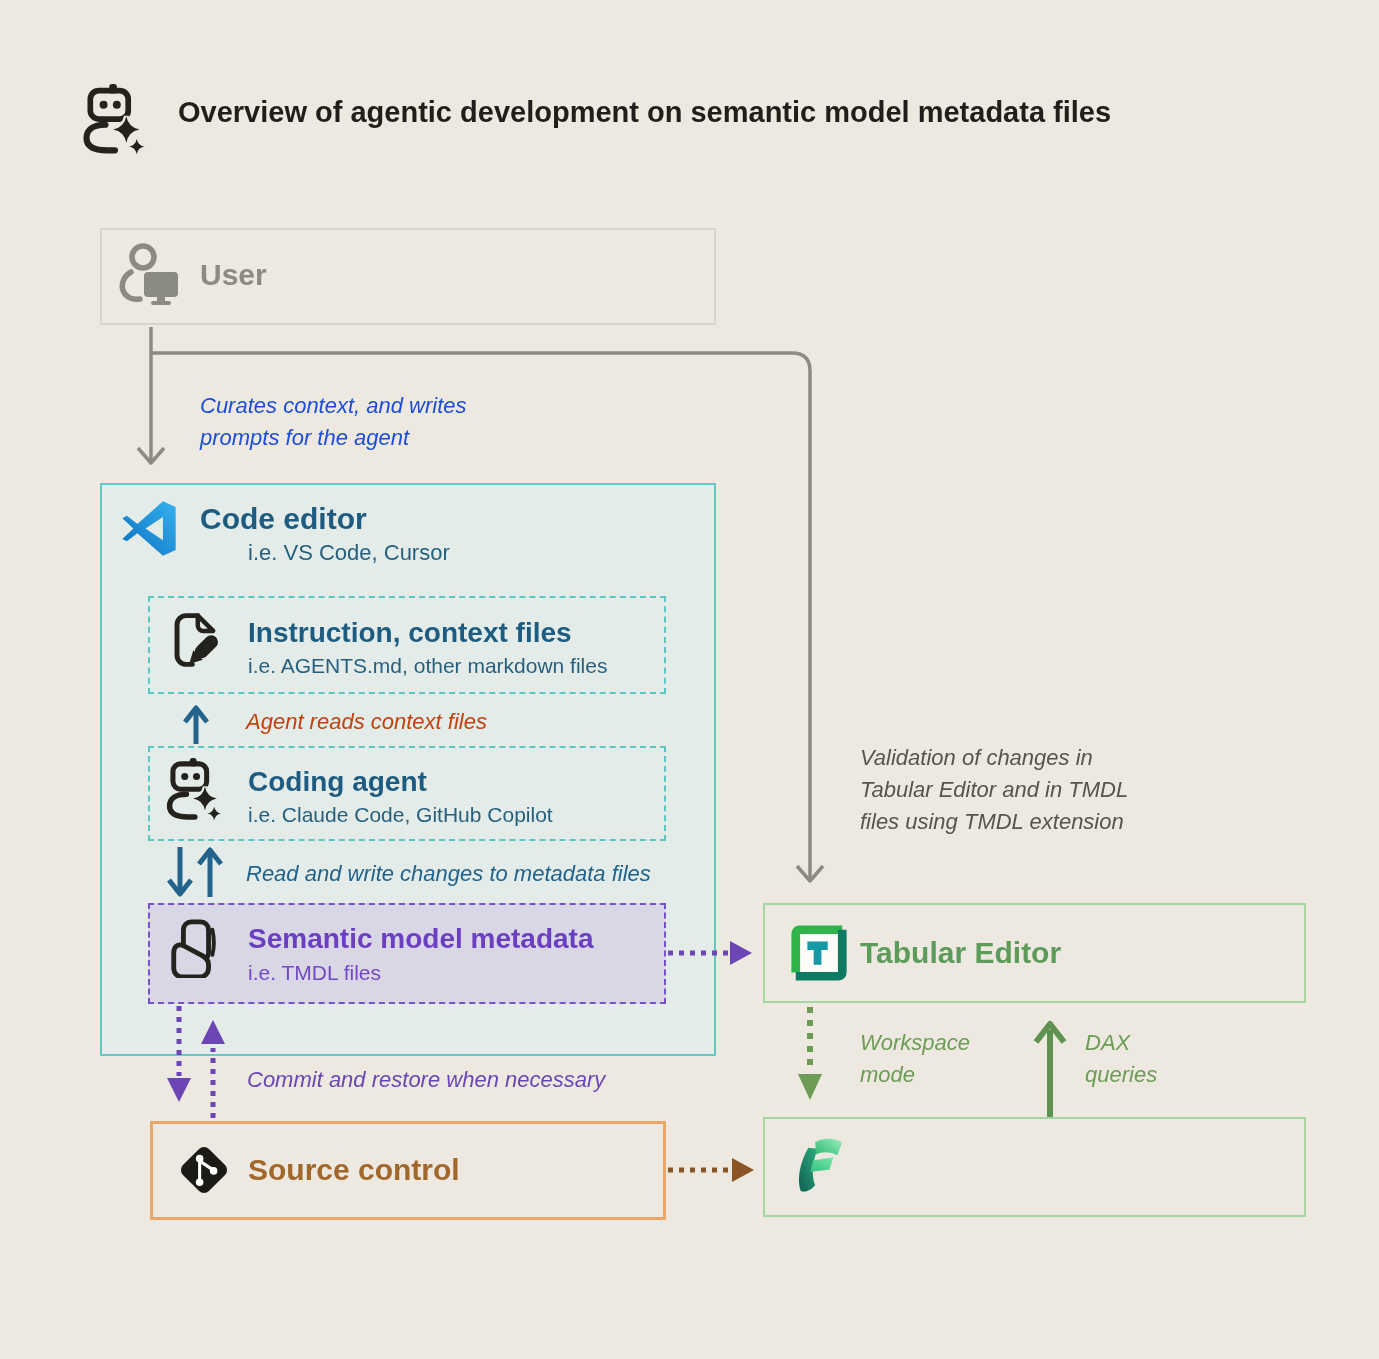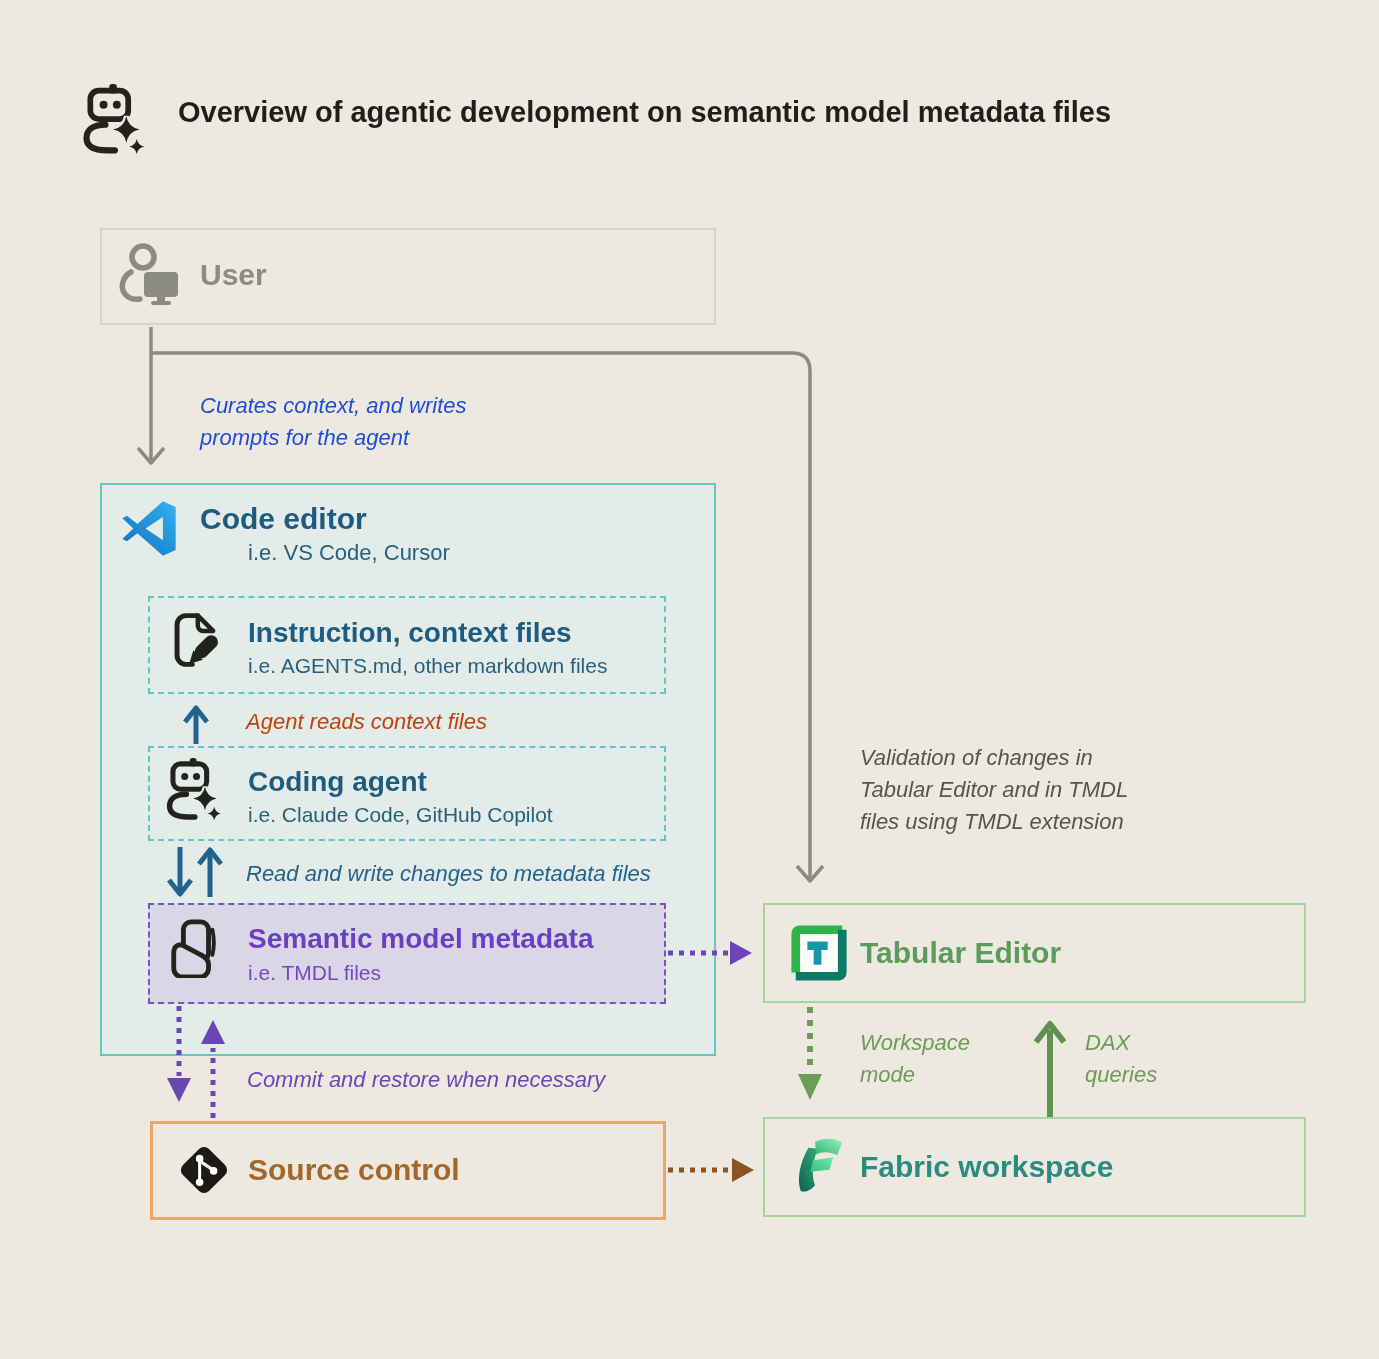--- a/index.html
+++ b/index.html
@@ -150,21 +150,20 @@
         <linearGradient id="fg3" x1="0" y1="1" x2="1" y2="0">
           <stop offset="0" stop-color="#35c07e"></stop>
             <stop offset="1" stop-color="#7ae8a8"></stop>
         </linearGradient>
       </defs>
       <path d="M17,12 C8,28 5,44 9,57 C14,59 20,56 24,51 C20,41 21,26 27,13 Z" fill="url(#fg1)"></path>
       <path d="M24,6 C34,1 46,2 52,7 L47,20 C40,16 31,16 25,19 Z" fill="url(#fg2)"></path>
       <path d="M22,25 L43,22 L39,35 L19,37 Z" fill="url(#fg3)"></path>
     </svg>
   </div>
-  <div class="abs node-title" style="left:860px;top:1150px;font-size:30px;color:#2c8b80;">Fabric workspace</div>
 
   <div class="abs ann" style="left:247px;top:1064px;color:#6b46b4;">Commit and restore when necessary</div>
 
   <div class="box" style="left:150px;top:1121px;width:516px;height:99px;border:3px solid #eaa768;"></div>
   <div class="abs" style="left:176px;top:1142px;">
     <svg width="56" height="56" viewBox="0 0 64 64">
       <rect x="11" y="11" width="42" height="42" rx="8" transform="rotate(45 32 32)" fill="#1b1a16"></rect>
       <g stroke="#ffffff" stroke-width="3.5" fill="#ffffff">
         <line x1="27" y1="20" x2="27" y2="45"></line>
         <line x1="29" y1="23" x2="41" y2="31"></line>

